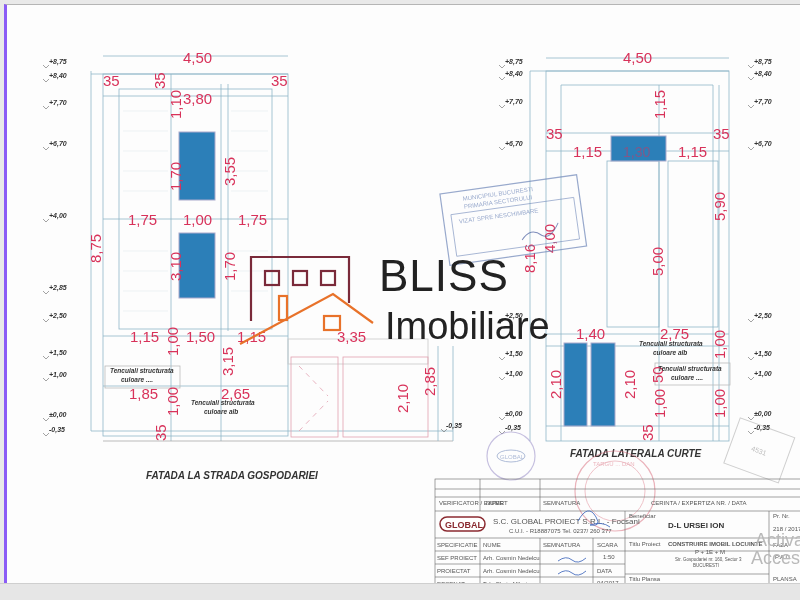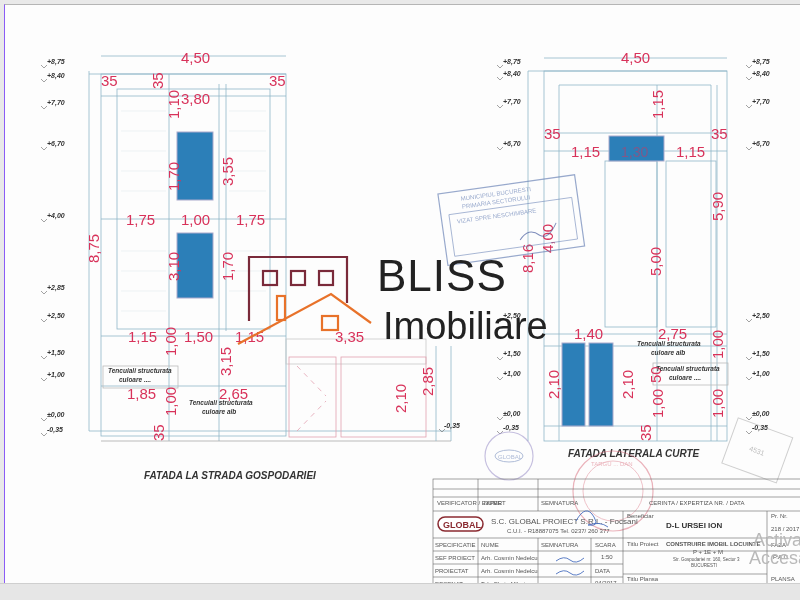--- a/index.html
+++ b/index.html
@@ -1,18 +1,18 @@
 <!DOCTYPE html>
 <html><head>
 <meta charset="utf-8">
 <style>
   * { box-sizing: border-box; margin: 0; padding: 0; }
   html, body { width: 800px; height: 600px; overflow: hidden; background: #e9e9e9; }
   body { font-family: "Liberation Sans", sans-serif; position: relative; }
-  .sheet { position: absolute; left: 4px; top: 4px; width: 796px; height: 590px; background: #fdfdfd; border-left: 1px solid #8b5cf6; border-top: 1px solid #b5b5b5; overflow: hidden; }
+  .sheet { position: absolute; left: 4px; top: 4px; width: 796px; height: 590px; background: #fdfdfd; border-left: 3px solid #8b5cf6; border-top: 1px solid #b5b5b5; overflow: hidden; }
   .bottom-bar { position: absolute; left: 0; top: 583px; width: 800px; height: 17px; background: #e6e6e6; border-top: 1px solid #cfcfcf; }
   svg text { font-family: "Liberation Sans", sans-serif; }
   .dim { fill: #d8325a; font-size: 15px; font-weight: normal; }
   .dimsm { fill: #d8325a; font-size: 14px; }
   .lvl { fill: #333; font-size: 7px; font-style: italic; font-weight: bold; }
   .cap { fill: #333; font-size: 10px; font-style: italic; font-weight: bold; }
   .note { fill: #333; font-size: 6.5px; font-style: italic; font-weight: bold; }
   .tb { fill: #555; font-size: 6px; }
   .tbb { fill: #333; font-size: 8px; font-weight: bold; }
   .logo-text-1 { font-family: "Liberation Sans", sans-serif; font-size: 44px; fill: #222; letter-spacing: 1px; }

